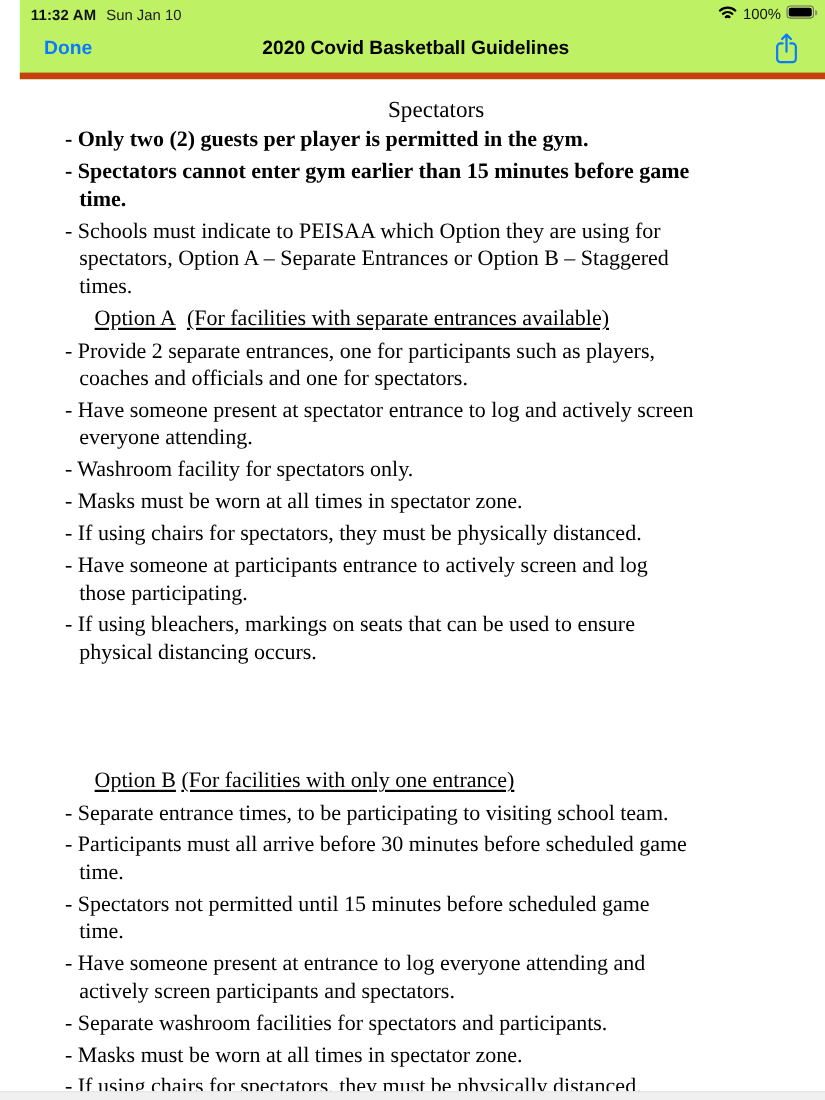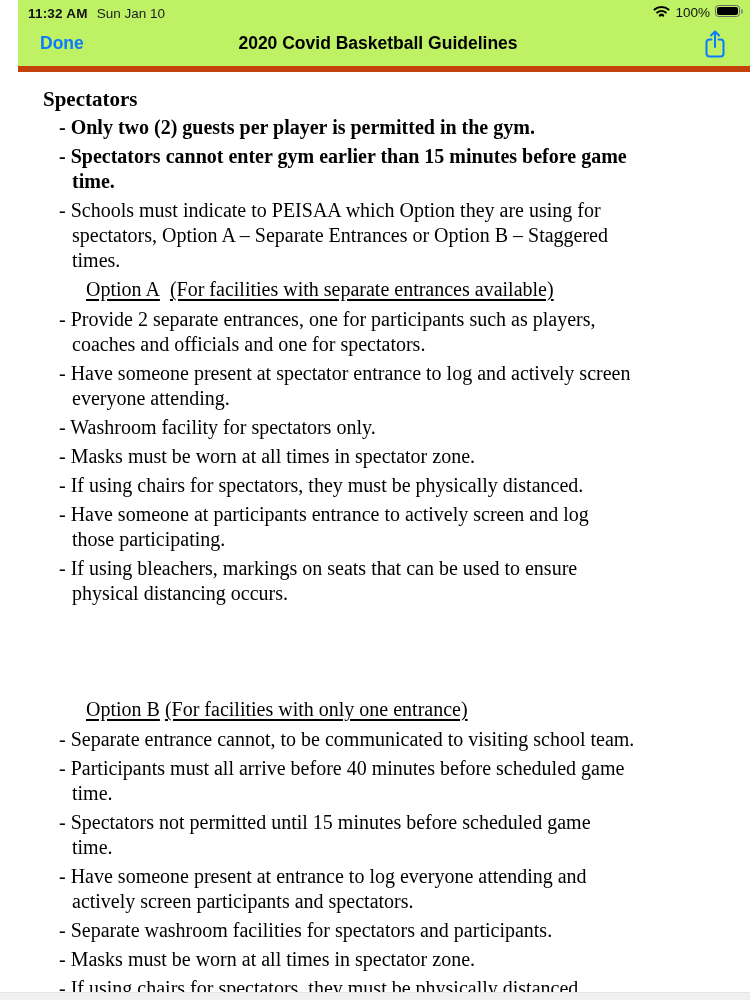--- a/index.html
+++ b/index.html
@@ -41,21 +41,21 @@
     position:absolute;right:20px;top:3px;border:none;background:none;padding:2px;cursor:pointer;
   }
   
   .doc{
     position:absolute;top:67px;left:0;right:0;bottom:0;
     background:#fff;overflow:hidden;
     padding-top:20px;box-sizing:border-box;
     font-family:"Liberation Serif","DejaVu Serif",serif;
     font-size:20px;color:#000;line-height:25px;
   }
-  .p-title{margin:0 0 3px 43px;font-weight:700;font-size:21px;}
+  .p-title{margin:0 0 3px 43px;font-weight:400;font-size:21px;text-align:center;}
   .p-bullet{margin:0 18px 4px 72px;text-indent:-13px;white-space:pre-line;}
   .p-bullet.bold{font-weight:700;}
   .p-heading{margin:2px 0 5px 86px;font-weight:400;}
   .p-heading .u{text-decoration:underline;text-decoration-thickness:2px;text-underline-offset:3px;}
   .p-spacer{width:100%;}
   .bottom-strip{
     position:absolute;bottom:0;left:0;right:0;height:7px;
     background:#f0f0f1;border-top:1px solid #e4e4e6;z-index:20;
   }
 </style>
@@ -113,22 +113,22 @@
 everyone attending.</div>
     <div class="p-bullet">- Washroom facility for spectators only.</div>
     <div class="p-bullet">- Masks must be worn at all times in spectator zone.</div>
     <div class="p-bullet">- If using chairs for spectators, they must be physically distanced.</div>
     <div class="p-bullet">- Have someone at participants entrance to actively screen and log
 those participating.</div>
     <div class="p-bullet">- If using bleachers, markings on seats that can be used to ensure
 physical distancing occurs.</div>
     <div class="p-spacer" style="height: 85px;"></div>
     <div class="p-heading"><span class="u">Option B</span><span>&nbsp;</span><span class="u">(For facilities with only one entrance)</span></div>
-    <div class="p-bullet">- Separate entrance cannot, to be communicated to visiting school team.</div>
-    <div class="p-bullet">- Participants must all arrive before 40 minutes before scheduled game
+    <div class="p-bullet">- Separate entrance times, to be participating to visiting school team.</div>
+    <div class="p-bullet">- Participants must all arrive before 30 minutes before scheduled game
 time.</div>
     <div class="p-bullet">- Spectators not permitted until 15 minutes before scheduled game
 time.</div>
     <div class="p-bullet">- Have someone present at entrance to log everyone attending and
 actively screen participants and spectators.</div>
     <div class="p-bullet">- Separate washroom facilities for spectators and participants.</div>
     <div class="p-bullet">- Masks must be worn at all times in spectator zone.</div>
     <div class="p-bullet">- If using chairs for spectators, they must be physically distanced.</div>
   </div>
 

